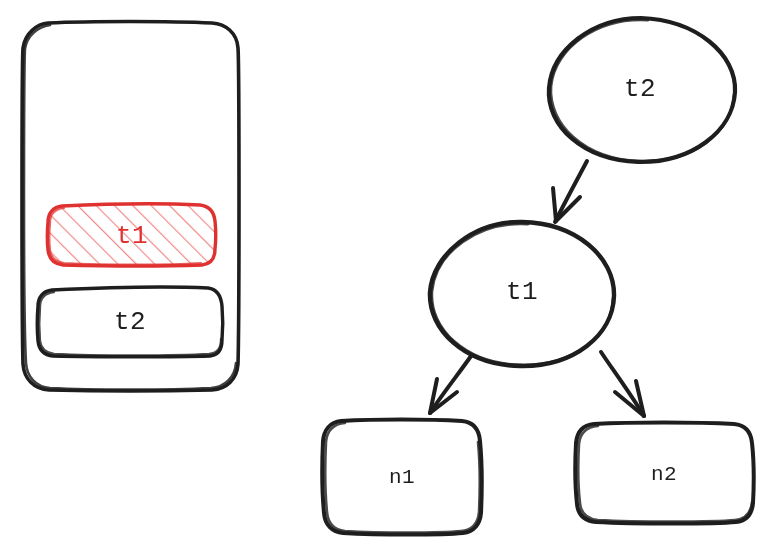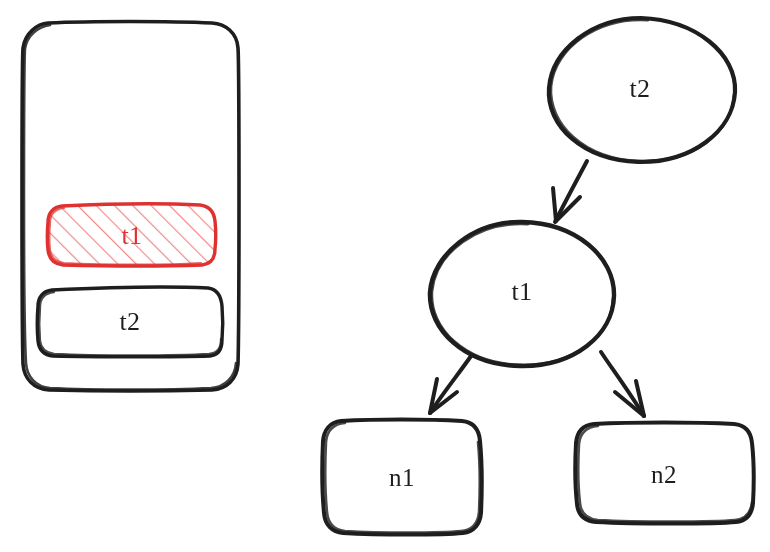--- a/index.html
+++ b/index.html
@@ -21,31 +21,31 @@
   }
   #sketch {
     position: absolute;
     left: 0;
     top: 0;
     width: 770px;
     height: 552px;
   }
   .lbl {
     position: absolute;
-    font-family: Liberation Serif, serif;
+    font-family: Liberation Mono, monospace;
     font-size: 26px;
     line-height: 1;
     color: #1e1e1e;
     letter-spacing: 0.5px;
     white-space: nowrap;
     transform: translate(-50%, -50%);
     user-select: none;
   }
   .lbl.red { color: #e03131; }
-  .lbl.small { font-size: 25px; }
+  .lbl.small { font-size: 21px; }
 </style>
 </head>
 <body>
 
 <div id="canvas">
 
   <svg id="sketch" viewBox="0 0 770 552" xmlns="http://www.w3.org/2000/svg">
 
     <defs>
       <pattern id="hatch" width="13" height="13" patternUnits="userSpaceOnUse" patternTransform="rotate(-45)">

